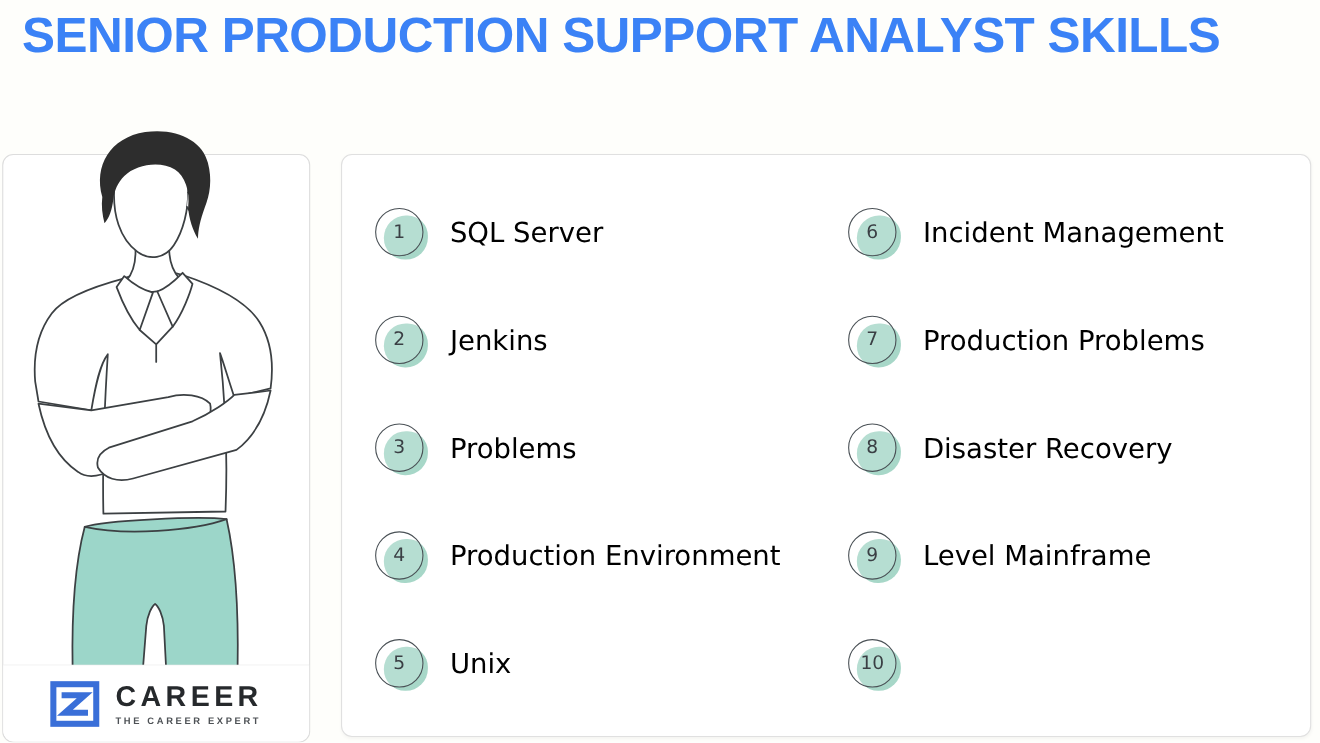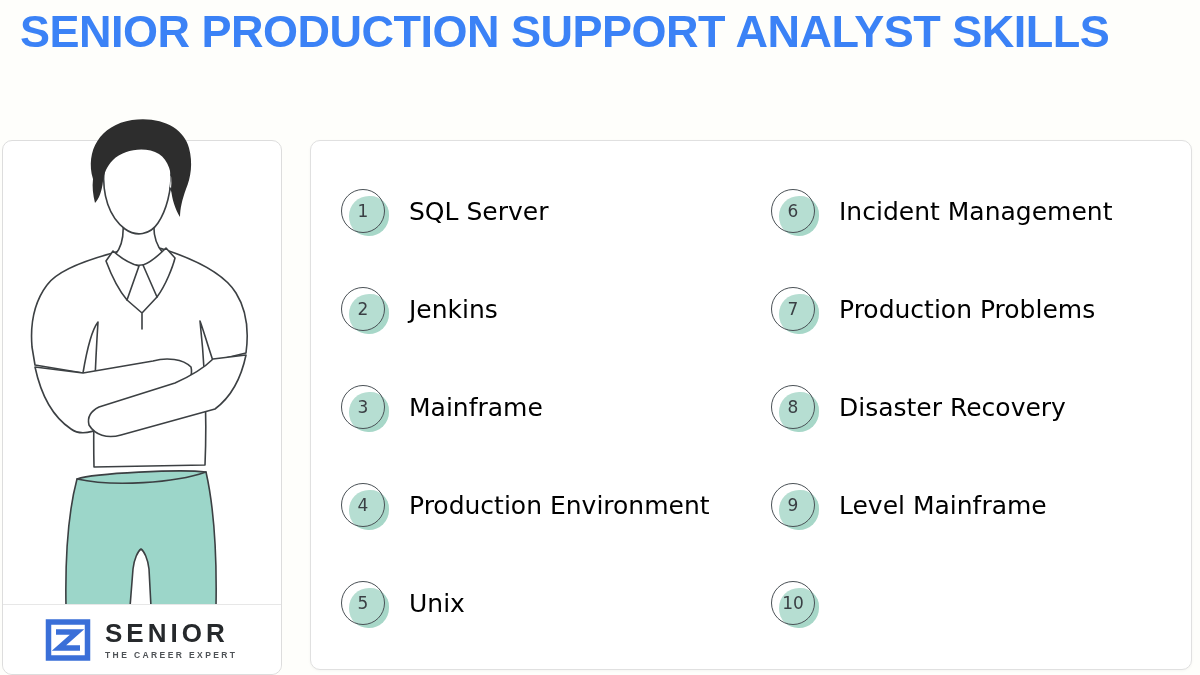--- a/index.html
+++ b/index.html
@@ -153,21 +153,21 @@
       C99 74 96 82 92 86
       C90 78 89 70 90 62 Z"></path>
   </svg>
 
   <div class="logo-strip">
     <svg width="46" height="44" viewBox="0 0 46 44" xmlns="http://www.w3.org/2000/svg">
       <rect x="3.5" y="4" width="39" height="36" fill="none" stroke="#3a6fd8" stroke-width="5.5"></rect>
       <path d="M11 14 H32 L14 30 H35" fill="none" stroke="#3a6fd8" stroke-width="5.5"></path>
     </svg>
     <div class="brand-text">
-      <span class="brand-name">SENIOR</span>
+      <span class="brand-name">CAREER</span>
       <span class="brand-tagline">THE CAREER EXPERT</span>
     </div>
   </div>
 </div>
 
 <div class="right-card">
 
   <div class="skill-col col-1">
     <div class="skill-item">
       <span class="badge">
@@ -181,21 +181,21 @@
           <span class="badge-blob"></span>
           <span class="badge-ring">2</span>
         </span>
       <span class="skill-label">Jenkins</span>
     </div>
     <div class="skill-item">
       <span class="badge">
           <span class="badge-blob"></span>
           <span class="badge-ring">3</span>
         </span>
-      <span class="skill-label">Mainframe</span>
+      <span class="skill-label">Problems</span>
     </div>
     <div class="skill-item">
       <span class="badge">
           <span class="badge-blob"></span>
           <span class="badge-ring">4</span>
         </span>
       <span class="skill-label">Production Environment</span>
     </div>
     <div class="skill-item">
       <span class="badge">

